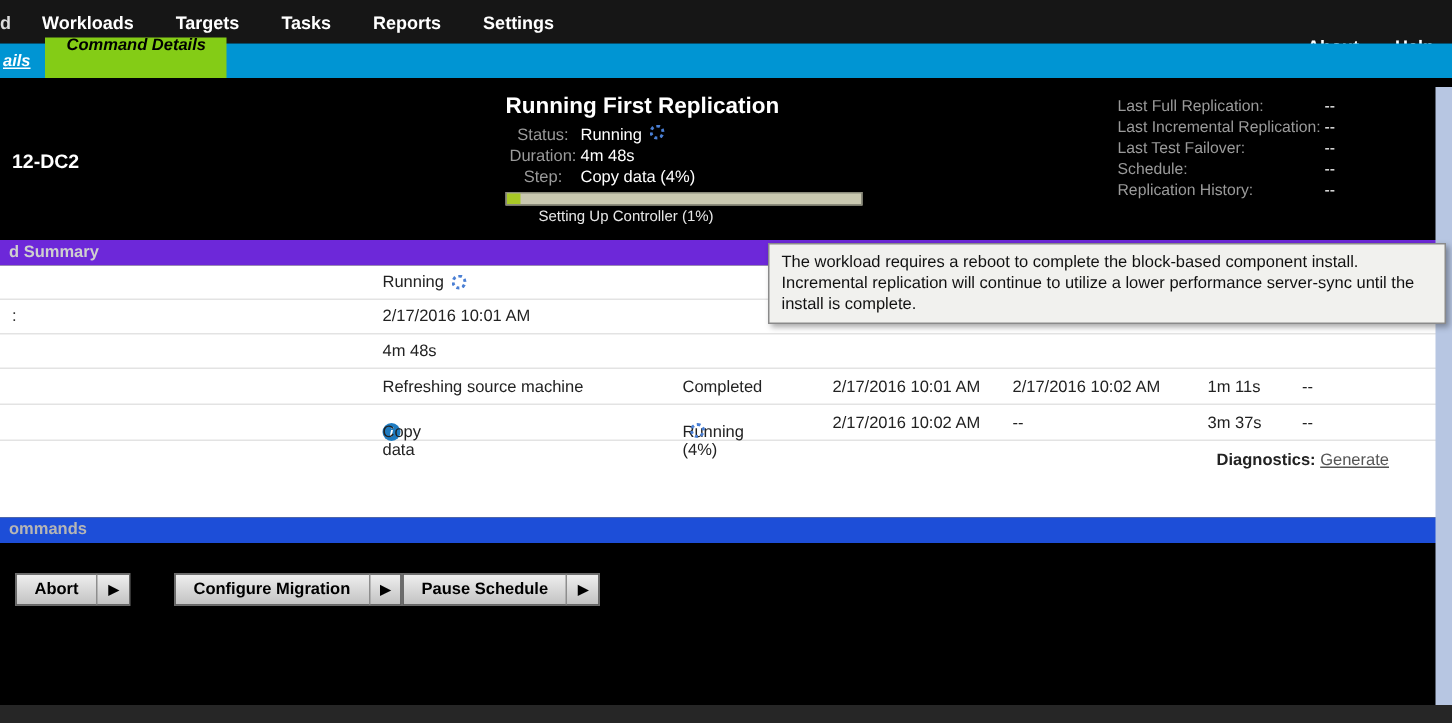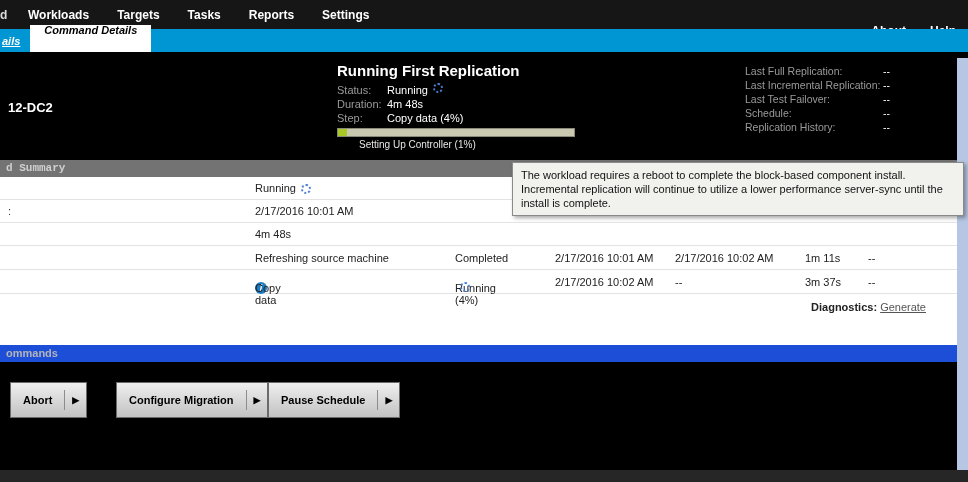--- a/index.html
+++ b/index.html
@@ -13,46 +13,46 @@
   .topnav .clip { width:14px; overflow:hidden; color:#ddd; }
   .topnav .item { padding:0 14px; cursor:pointer; }
   .topnav .spacer { flex:1; }
   .topnav .item.rt { padding:0 12px;margin-top:33px; }
 
   
   .tabbar { position:absolute; top:29px; left:0; width:968px; height:23px; background:#0095d3;
             display:flex; align-items:flex-end;font-style:italic; }
   .tab-clipped { color:#fff; font-size:11px; font-weight:bold; text-decoration:underline;
                  padding:0 10px 5px 2px; cursor:pointer; }
-  .tab-active { background:#ffffff; color:#000; font-size:11px; font-weight:bold;
+  .tab-active { background:#84cc16; color:#000; font-size:11px; font-weight:bold;
                 padding:5px 14px 22px 14px; height:23px; display:flex; align-items:center; cursor:default; }
 
   
   .hdr { position:absolute; top:52px; left:0; width:968px; height:108px; background:#000; color:#fff; }
   .wl-name { position:absolute; left:8px; top:48px; font-size:13px; font-weight:bold; }
   .hdr-center { position:absolute; left:337px; top:10px; width:250px; }
   .hdr-title { font-size:15px; font-weight:bold; margin-bottom:4px; white-space:nowrap; }
   .hrow { font-size:11px; line-height:14px; display:flex; }
-  .hrow .lbl { color:#9a9a9a; width:50px; }
+  .hrow .lbl { color:#9a9a9a; width:50px;text-align:center; }
   .hrow .val { color:#fff; }
   .ptrack { margin-top:3px; width:238px; height:9px; background:#c9c8b0; border:1px solid #8a8a7a; }
   .pfill { height:100%; background:#a8c826; }
   .pcaption { margin-top:2px; font-size:10px; color:#e6e6e6; padding-left:22px; }
 
   .hdr-info { position:absolute; left:745px; top:12px; width:215px; font-size:10.5px; }
   .irow { display:flex; line-height:14px; align-items:flex-end; }
   .irow .lbl { color:#9a9a9a; width:138px; }
   .irow .val { color:#fff; }
   .badge { display:inline-block; width:12px; height:12px; border-radius:50%; background:#e07b1f;
            color:#fff; font-size:8px; font-weight:bold; text-align:center; line-height:12px; }
 
   
   .secbar { position:absolute; left:0; width:968px; height:17px; font-size:11px; font-weight:bold;
             line-height:17px; padding-left:6px; }
-  .sum-bar { top:160px; background:#737373; color:#cfcfcf;font-family:Liberation Mono, monospace; }
+  .sum-bar { top:160px; background:#6d28d9; color:#cfcfcf; }
   .cmd-bar { top:345px; background:#1d4ed8; color:#b5b5b5; }
 
   
   .content { position:absolute; top:177px; left:0; width:968px; height:168px; background:#fff;
              font-size:11px; color:#222; }
   .crow { position:relative; height:23px; border-bottom:1px solid #e3e3e3; }
   .crow .l { position:absolute; left:8px; top:5px; color:#333; }
   .crow .v { position:absolute; left:255px; top:5px; }
   .thead span, .trow span { position:absolute; top:6px; }
   .thead { height:23px; }
@@ -74,21 +74,21 @@
              color:#fff; font-size:9px; font-weight:bold; font-style:italic; text-align:center;
              line-height:12px; margin-right:5px; vertical-align:-2px; }
 
   
   .tooltip { position:absolute; left:512px; top:162px; width:452px; background:#f1f1ee;
              border:1px solid #8a8a8a; padding:5px 8px; font-size:11px; line-height:14px;
              color:#111; z-index:30; box-shadow:2px 2px 4px rgba(0,0,0,.35); }
 
   
   .cmd-area { position:absolute; top:362px; left:0; width:968px; height:108px; background:#000; }
-  .btn { position:absolute; top:20px; height:36px; display:flex; align-items:center;
+  .btn { position:absolute; top:20px; height:22px; display:flex; align-items:center;
          background:linear-gradient(#efefef,#c2c2c2); border:1px solid #6b6b6b; color:#000;
          font-size:11px; font-weight:bold; cursor:pointer; }
   .btn .txt { padding:0 12px; }
   .btn .arr { border-left:1px solid #8d8d8d; padding:0 7px; font-size:9px; line-height:20px; }
   .btn-0 { left:10px; }  .btn-1 { left:116px; } .btn-2 { left:268px; }
 
   
   .right-strip { position:absolute; right:0; top:58px; width:11px; height:412px; background:#b7c6e2; }
   .bottom-bar { position:absolute; bottom:0; left:0; width:968px; height:12px; background:#262626; }
 </style>

